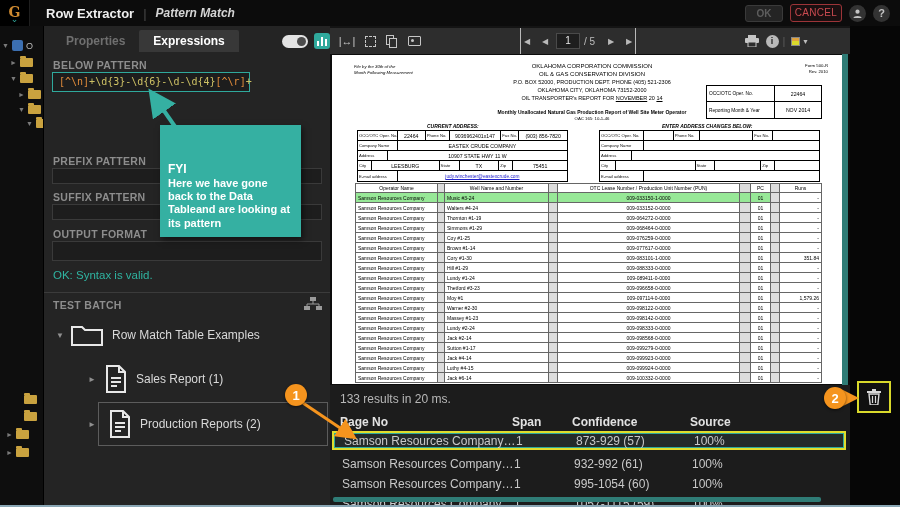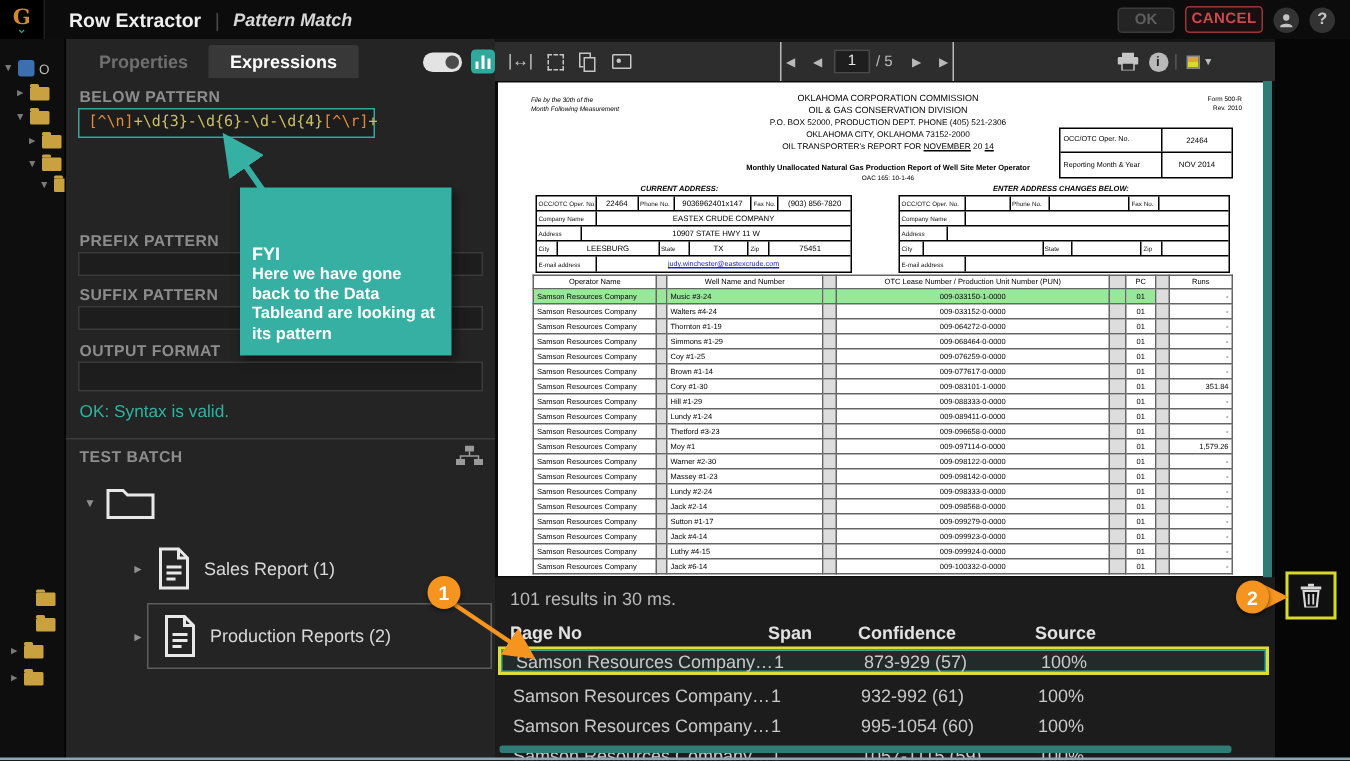--- a/index.html
+++ b/index.html
@@ -14,21 +14,21 @@
   
   .topbar { position:absolute; top:0; left:0; width:900px; height:26px; background:#0c0c0c; z-index:40; display:flex; align-items:center; }
   .logo { width:30px; height:26px; background:#000; display:flex; flex-direction:column; align-items:center; justify-content:center; border-right:1px solid #1f1f1f; }
   .logo .g { font-family:"DejaVu Serif", serif; font-weight:bold; color:#cf8a30; font-size:14px; line-height:12px; }
   .logo .g-chev { color:#2fa99c; font-size:9px; line-height:4px; margin-top:-1px; }
   .tb-title { margin-left:16px; color:#efefef; font-size:13px; font-weight:bold; }
   .tb-sep { margin:0 9px; color:#4a4a4a; font-size:13px; }
   .tb-sub { color:#d6d6d6; font-size:12px; font-weight:bold; font-style:italic; }
   .tb-right { position:absolute; right:10px; top:0; height:26px; display:flex; align-items:center; gap:7px;margin-left:12px; }
   .btn-ok { width:38px; height:17px; background:#242424; border:1px solid #3a3a3a; border-radius:3px; color:#5e5e5e; font-size:10px; font-weight:bold; text-align:center; line-height:15px; }
-  .btn-cancel { width:52px; height:18px; background:#1a0f10; border:1px solid #9c3438; border-radius:3px; color:#cb4a50; font-size:10px; font-weight:bold; text-align:center; line-height:16px; letter-spacing:.3px; }
+  .btn-cancel { width:52px; height:18px; background:#1a0f10; border:1px solid #9c3438; border-radius:3px; color:#cb4a50; font-size:10px; font-weight:normal; text-align:center; line-height:16px; letter-spacing:.3px; }
   .circ-ic { width:17px; height:17px; border-radius:50%; background:#333; color:#c4c4c4; font-size:11px; font-weight:bold; display:flex; align-items:center; justify-content:center; }
 
   
   .ministrip { position:absolute; top:26px; left:0; width:44px; height:481px; background:#0e0e0e; border-right:1px solid #000; z-index:5; overflow:hidden; }
   .ms-item { position:absolute; display:flex; align-items:center; gap:3px; }
   .ms-arrow { color:#7a7a7a; font-size:7px; width:7px; }
   .ms-folder { width:13px; height:9px; background:#c9a23f; border-radius:1px; position:relative; }
   .ms-folder::before { content:''; position:absolute; top:-2px; left:0; width:6px; height:2px; background:#c9a23f; border-radius:1px 1px 0 0; }
   .ms-db { width:11px; height:11px; background:#3c6fb0; border-radius:2px; }
   .ms-label { color:#bbb; font-size:9px; }
@@ -241,20 +241,21 @@
         <rect x="0" y="9" width="6" height="4" fill="#9a9a9a"></rect>
         <rect x="12" y="9" width="6" height="4" fill="#9a9a9a"></rect>
       <path d="M9 4 V7 M3 9 V7 H15 V9" stroke="#9a9a9a" fill="none"></path>
     </svg>
 
     <div class="tree-row" style="left:10px; top:292px; height:34px;">
       <span class="caret">▼</span>
       <svg width="34" height="26" viewBox="0 0 34 26" style="margin:0 8px 0 4px">
         <path d="M2 5 h10 l3 3 h17 v15 h-30 z" fill="none" stroke="#e8e8e8" stroke-width="2"></path>
       </svg>
+      <span>Row Match Table Examples</span>
     </div>
 
     <div class="tree-row" style="left:42px; top:334px; height:38px;">
       <span class="caret">►</span>
       <svg width="24" height="30" viewBox="0 0 24 30" style="margin:0 8px 0 6px">
         <path d="M3 2 h12 l6 6 v20 h-18 z" fill="none" stroke="#e8e8e8" stroke-width="2"></path>
         <path d="M15 2 v6 h6" fill="none" stroke="#e8e8e8" stroke-width="2"></path>
         <path d="M7 14 h10 M7 18 h10 M7 22 h6" stroke="#e8e8e8" stroke-width="2"></path>
       </svg>
       <span>Sales Report (1)</span>
@@ -641,21 +642,21 @@
               <td class="gap"></td>
               <td class="r">-</td>
             </tr>
           </tbody>
       </table>
     </div>
     <div class="vscroll"></div>
   </div>
 
   <div class="results">
-    <div class="res-status">101 results in 30 ms.</div>
+    <div class="res-status">133 results in 20 ms.</div>
     <div class="res-head res-grid" id="resHead">
         <span>Page No</span>
         <span>Span</span>
         <span>Confidence</span>
         <span>Source</span>
       </div>
     <div id="resRows">
         <div class="res-row res-grid selected" style="top: 46px;">
           <span class="cell-value">Samson Resources Company Music #3-24 ...</span>
           <span class="cell-page">1</span>

